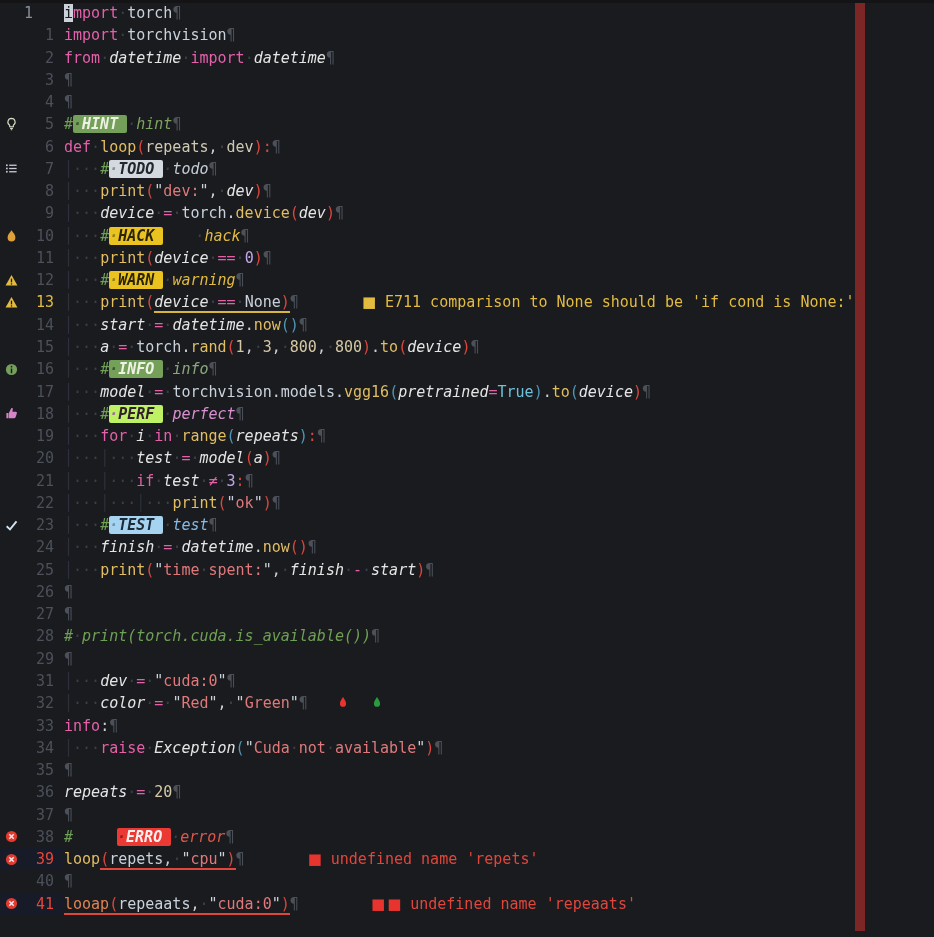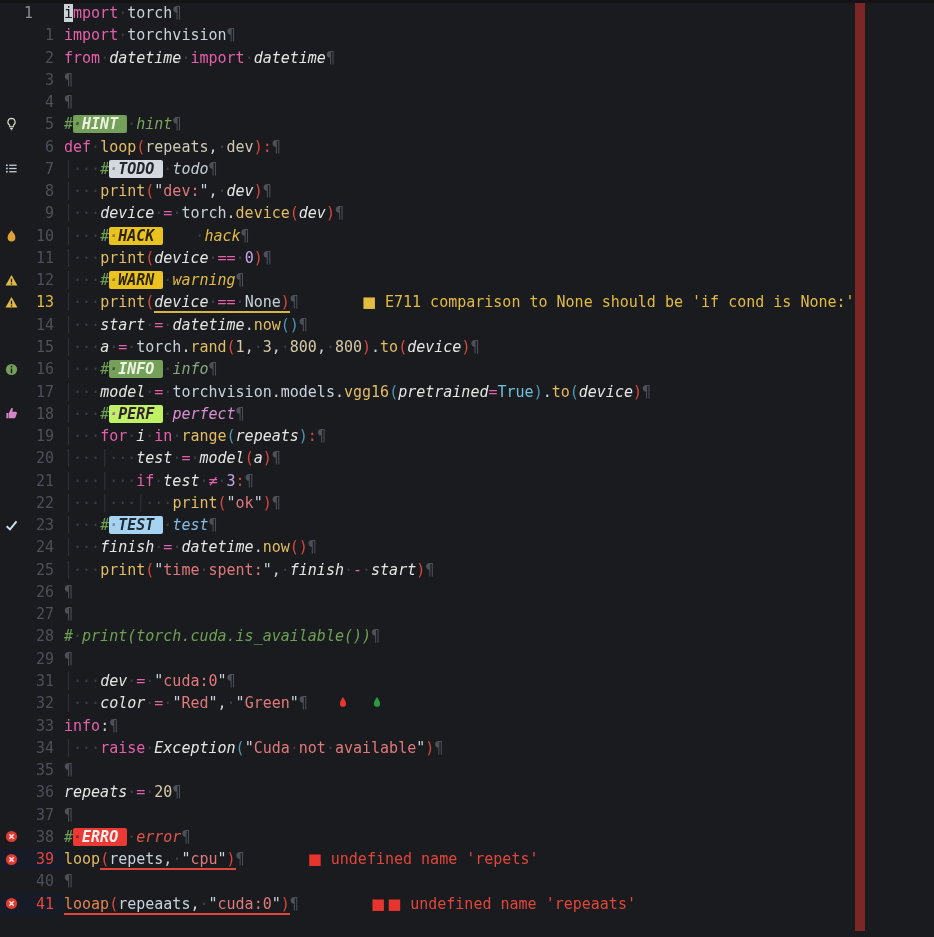--- a/index.html
+++ b/index.html
@@ -37,21 +37,21 @@
   .ue{border-bottom:2px solid #e0463c;}
   .cursor{background:#ccd2da;color:#1a1b1e;}
   .pill{font-weight:bold;font-style:italic;border-radius:2px;}
   .p-hint{background:#74a05a;color:#eef2e4;} .p-hint .pdot{color:#3d5430;}
   .p-todo{background:#d4d9e0;color:#23262c;} .p-todo .pdot{color:#868c96;}
   .p-hack{background:#ebc320;color:#2b2408;} .p-hack .pdot{color:#94801a;}
   .p-warn{background:#ebc320;color:#2b2408;} .p-warn .pdot{color:#94801a;}
   .p-info{background:#74a05a;color:#eef2e4;} .p-info .pdot{color:#3d5430;}
   .p-perf{background:#bef264;color:#33202f;} .p-perf .pdot{color:#a5699c;}
   .p-test{background:#a6d3f0;color:#1d2b38;} .p-test .pdot{color:#6e94ae;}
-  .p-erro{background:#eb3a33;color:#fdf0ef;} .p-erro .pdot{color:#8f1f1b;}
+  .p-erro{background:#eb3a33;color:#fdf0ef;margin-left:44px;} .p-erro .pdot{color:#8f1f1b;}
   .tag-hint{color:#7da45e;font-style:italic;}
   .tag-todo{color:#c6ccd6;font-style:italic;}
   .tag-hack{color:#e2bb40;font-style:italic;padding-left:32px;}
   .tag-warn{color:#e2bb40;font-style:italic;}
   .tag-info{color:#8aa87c;font-style:italic;}
   .tag-perf{color:#d98fd0;font-style:italic;}
   .tag-test{color:#84bbe8;font-style:italic;}
   .tag-erro{color:#e0564c;font-style:italic;}
   .gap{display:inline-block;}
   .sq{font-family:"DejaVu Sans",sans-serif;letter-spacing:2px;}

